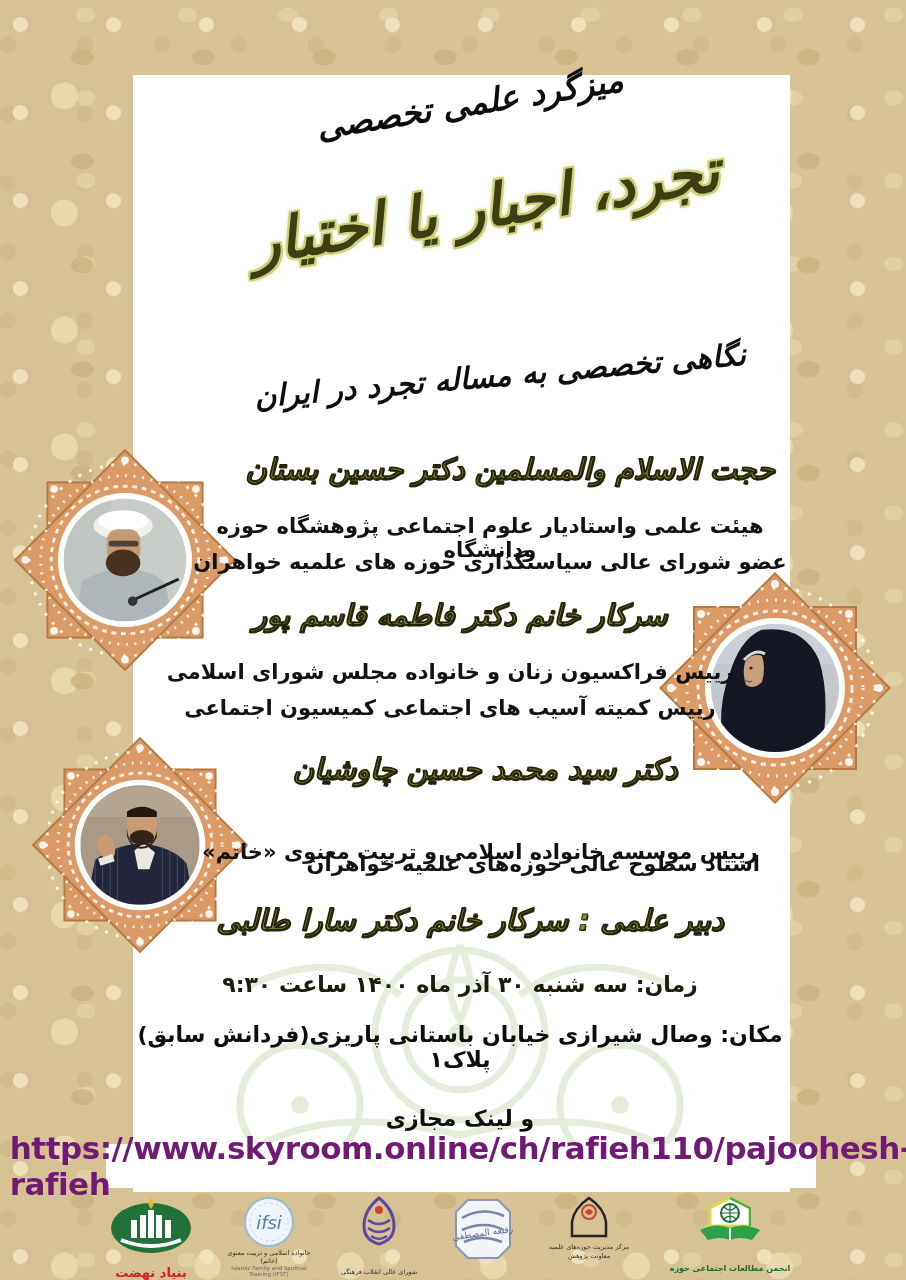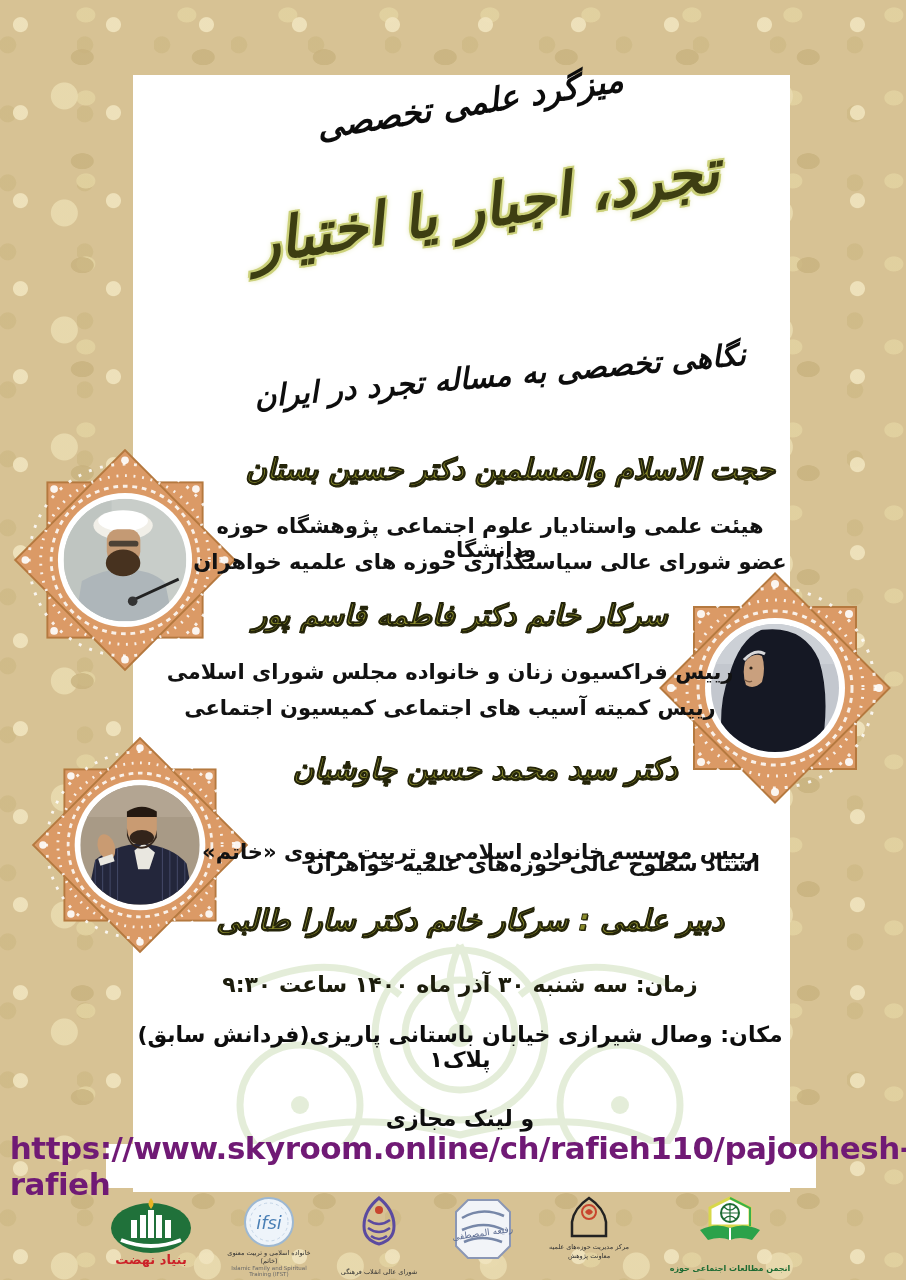--- a/index.html
+++ b/index.html
@@ -214,21 +214,21 @@
   <div class="abs fa info" style="left:150px; top:972px; width:620px;">زمان: سه شنبه ۳۰ آذر ماه ۱۴۰۰ ساعت ۹:۳۰</div>
   <div class="abs fa info" style="left:120px; top:1022px; width:680px; color:#0d0d0d;">مکان: وصال شیرازی خیابان باستانی پاریزی(فردانش سابق) پلاک۱</div>
   <div class="abs fa info" style="left:150px; top:1106px; width:620px; color:#0d0d0d;">و لینک مجازی</div>
 
   <div class="urlbar">
     <span>https://www.skyroom.online/ch/rafieh110/pajoohesh-rafieh</span>
   </div>
 
   <div class="logos">
 
-    <div class="logo" style="width:100px;">
+    <div class="logo" style="width:100px;gap:13px;">
       <svg width="86" height="58" viewBox="0 0 86 58">
         <ellipse cx="43" cy="32" rx="40" ry="25" fill="#20713a"></ellipse>
         <path d="M13,44 Q43,56 73,44" stroke="#fff" stroke-width="4" fill="none"></path>
         <rect x="23" y="24" width="6" height="18" fill="#fff"></rect>
         <rect x="32" y="19" width="6" height="23" fill="#fff"></rect>
         <rect x="40" y="14" width="6" height="28" fill="#fff"></rect>
         <rect x="48" y="19" width="6" height="23" fill="#fff"></rect>
         <rect x="57" y="24" width="6" height="18" fill="#fff"></rect>
         <path d="M43,2 Q48,8 43,13 Q38,8 43,2 Z" fill="#e8b425"></path>
       </svg>

